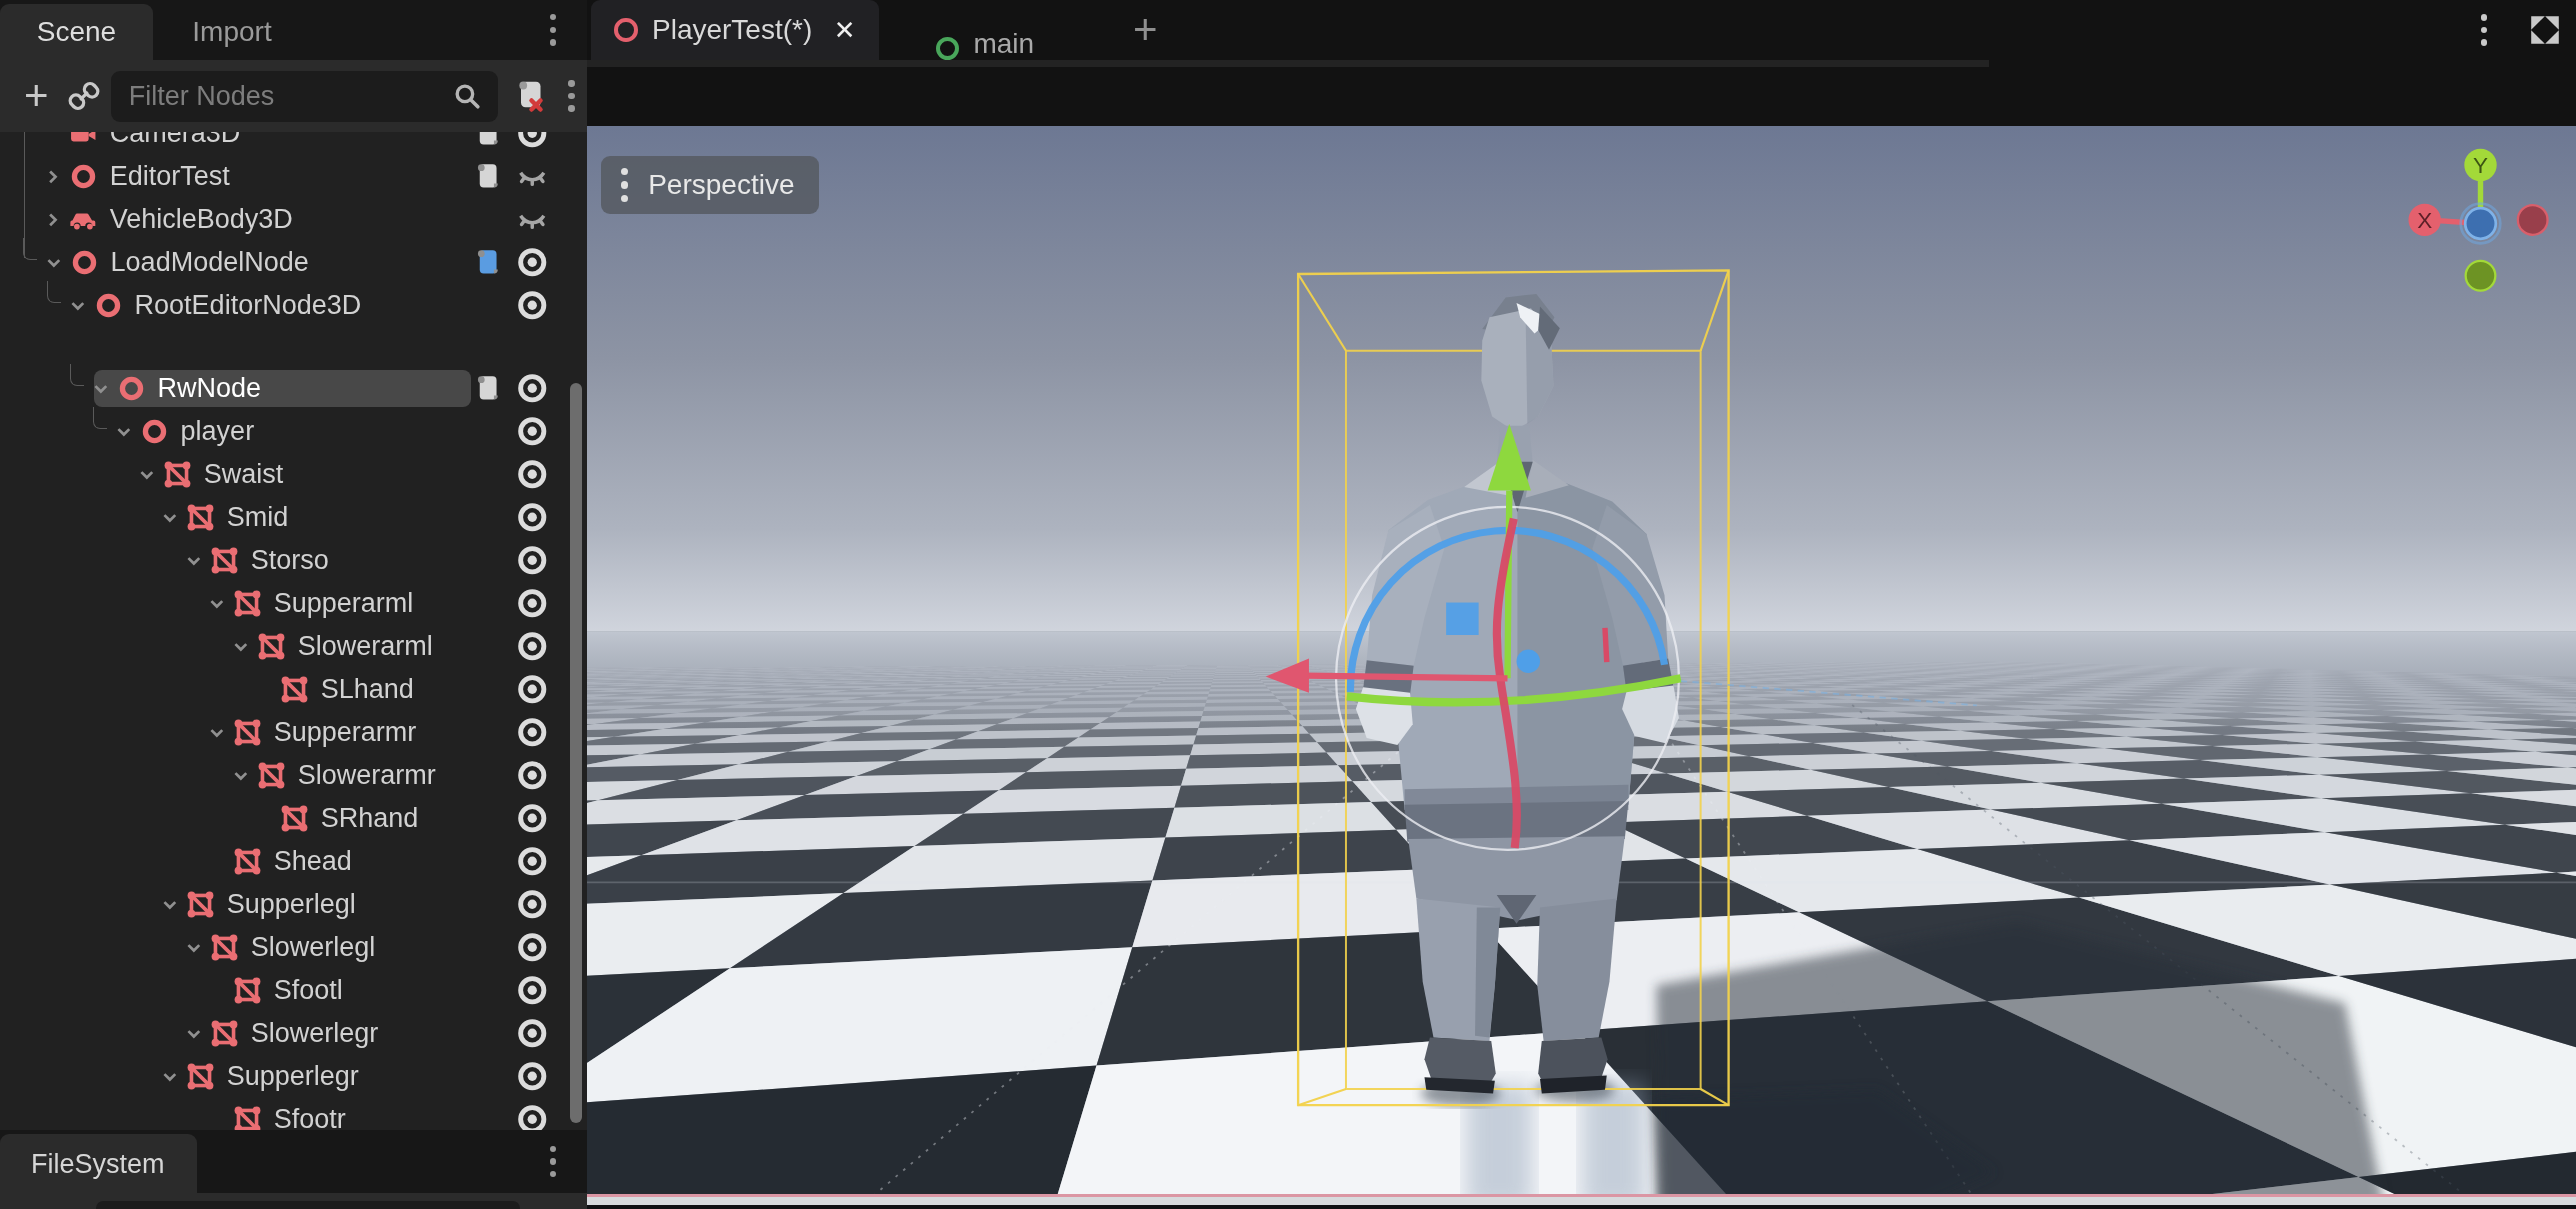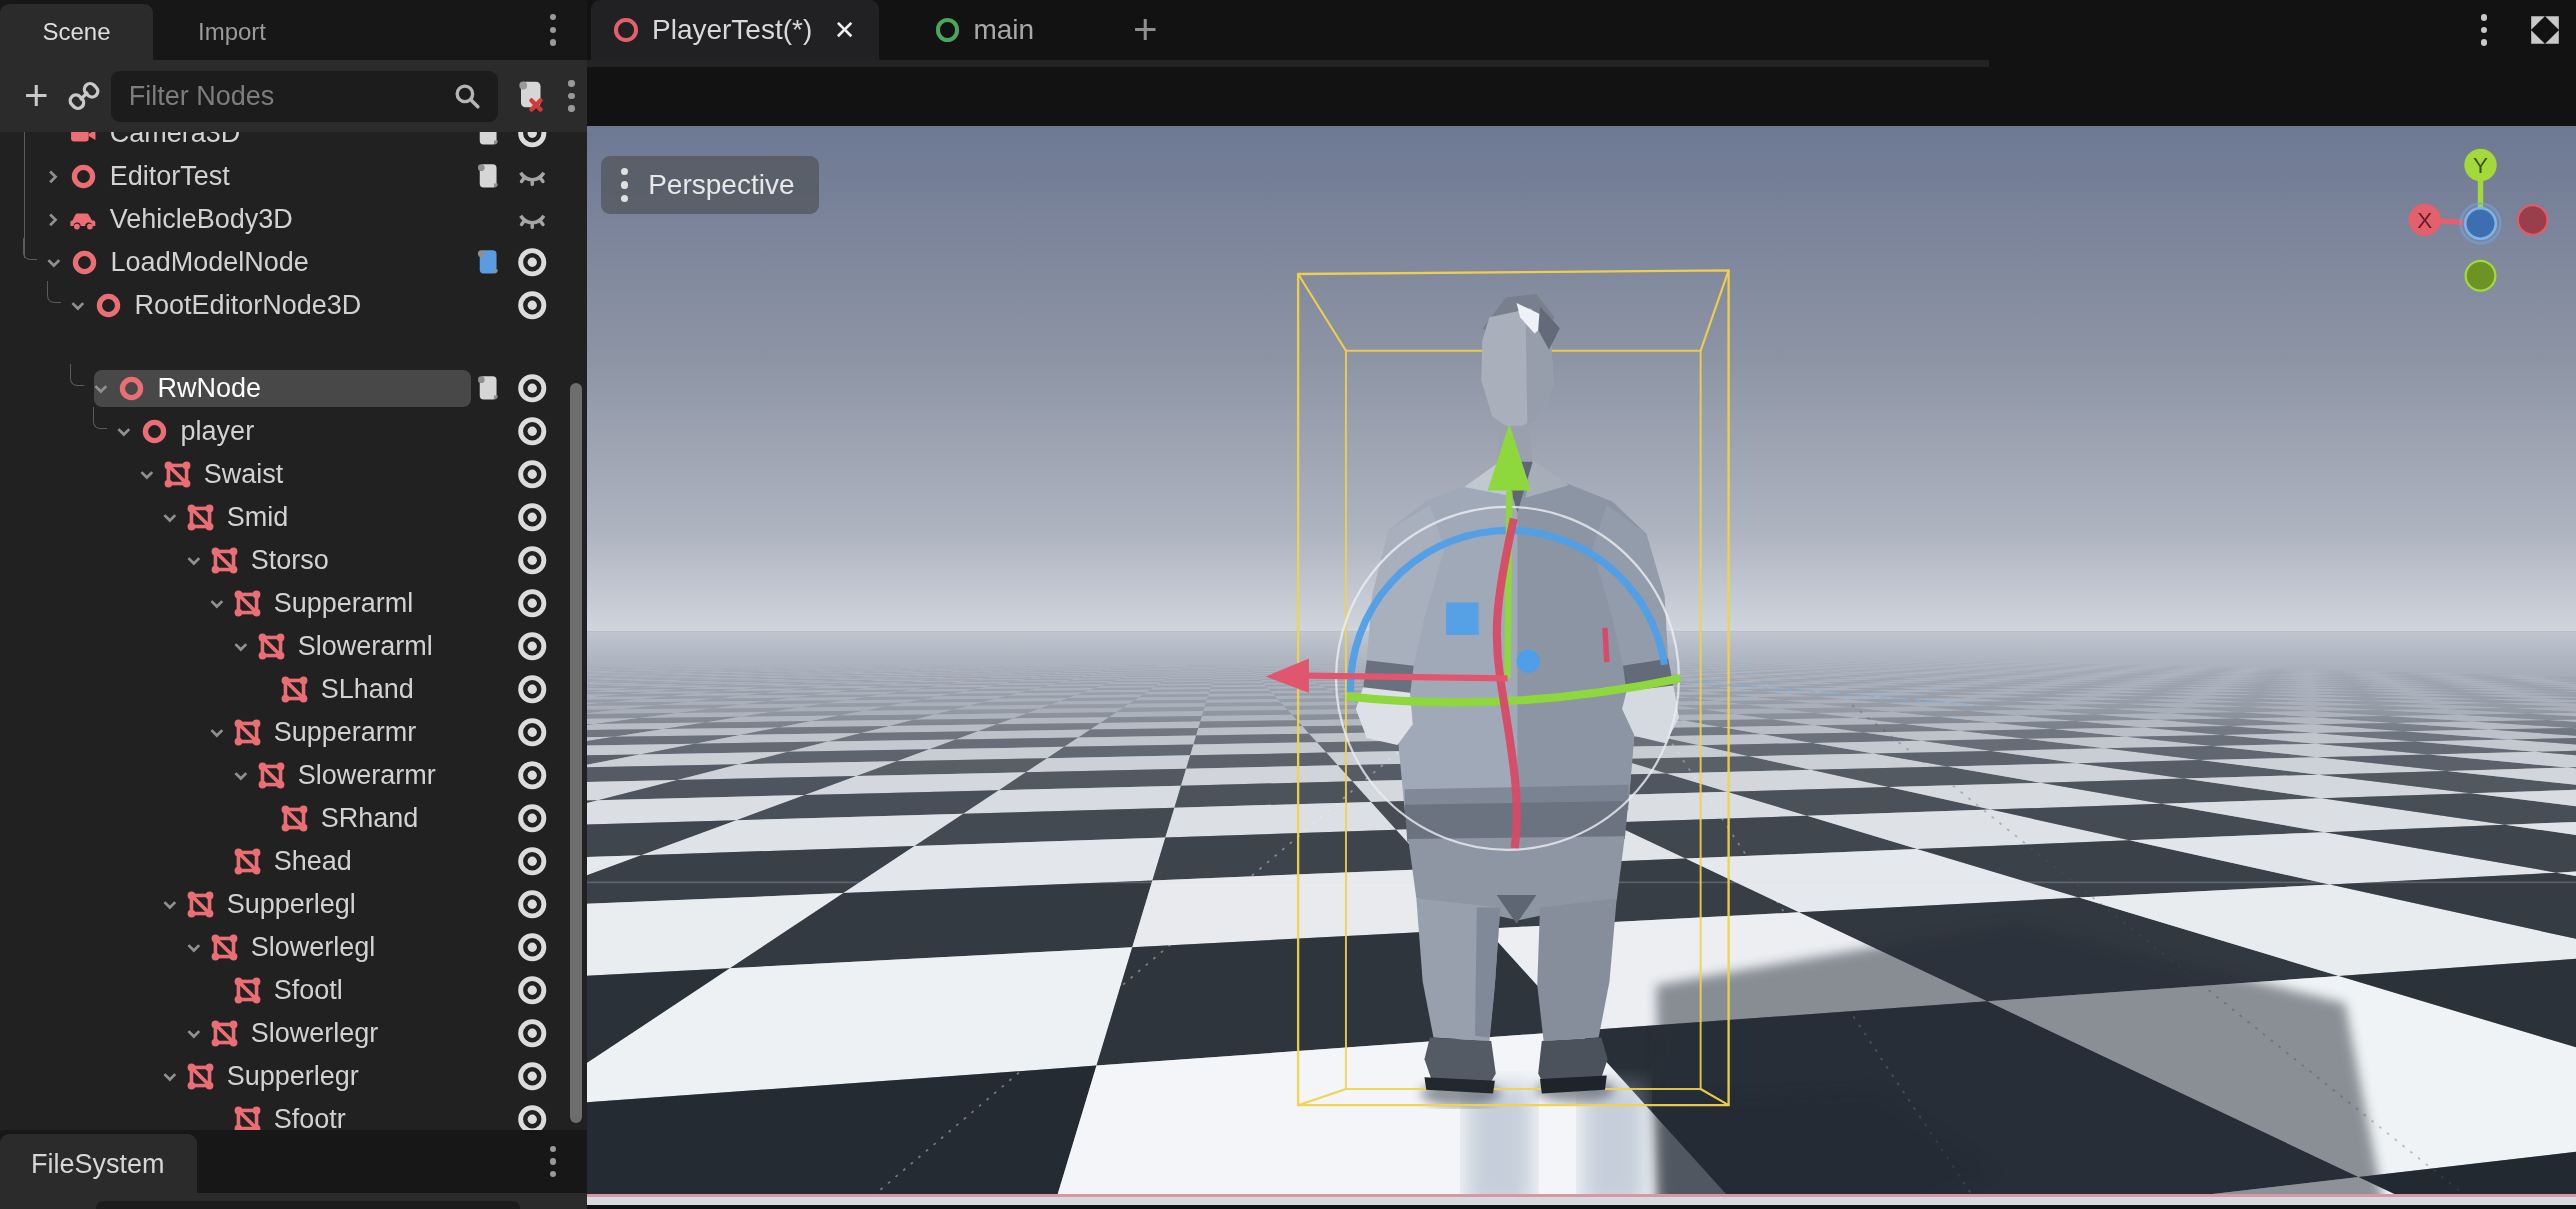--- a/index.html
+++ b/index.html
@@ -4,21 +4,21 @@
 <style>
   html,body{margin:0;padding:0;background:#121212;}
   body{width:2576px;height:1209px;position:relative;overflow:hidden;
        font-family:"Liberation Sans","DejaVu Sans",sans-serif;color:#d4d4d4;
        -webkit-font-smoothing:antialiased;}
   .abs{position:absolute;}
   
   #left-panel{left:0;top:0;width:587px;height:1209px;background:#242424;}
   .panel-tabbar{left:0;top:0;width:587px;height:60px;background:#171717;}
   .panel-tab{height:56px;top:3.6px;display:flex;align-items:center;justify-content:center;
-             font-size:24px;color:#9a9a9a;}
+             font-size:28px;color:#9a9a9a;}
   .panel-tab.active{background:#2b2b2b;border-radius:9px 9px 0 0;color:#dedede;}
   .kebab{display:flex;flex-direction:column;gap:6.3px;align-items:center;justify-content:center;}
   .kebab i{width:6.3px;height:6.3px;border-radius:50%;background:#9a9a9a;display:block;}
   .filter-row{left:0;top:60px;width:587px;height:72px;background:#2b2b2b;display:flex;align-items:center;}
   .f-icon{width:42px;height:42px;display:flex;align-items:center;justify-content:center;color:#c9c9c9;}
   .filter-box{width:318px;height:51px;background:#1c1c1c;border-radius:9px;border:none;outline:none;
       color:#bdbdbd;font-size:27px;padding:0 51px 0 18px;font-family:inherit;}
   .filter-box::placeholder{color:#7d7d7d;}
   .tree{left:0;top:132px;width:587px;height:998px;background:#212121;overflow:hidden;}
   .tree-inner{margin-top:-20px;}
@@ -740,21 +740,21 @@
   <div class="fs-content abs"></div>
   <div class="fs-search-hint abs"></div>
 </div>
 
 <div id="scene-tabstrip" class="abs">
   <div class="scene-tab active" style="left:3.6px;">
     <span class="ring" style="color:#e4606d;"></span>
     <span>PlayerTest(*)</span>
     <span style="color:#f0f0f0;font-size:26px;margin-left:7.2px;">✕</span>
   </div>
-  <div class="scene-tab" style="left:325px;">
+  <div class="scene-tab" style="left:325px;align-items:flex-end;">
     <span class="ring" style="color:#49a65b;"></span>
     <span>main</span>
   </div>
   <div class="abs" style="left:546px;top:0;height:60px;display:flex;align-items:center;font-size:42px;color:#8f8f8f;">
     <span>+</span>
   </div>
   <div class="win-icons abs">
     <div class="kebab" style="width:21.7px;height:40px;">
         <i style="background:#c9c9c9;"></i>
         <i style="background:#c9c9c9;"></i>

